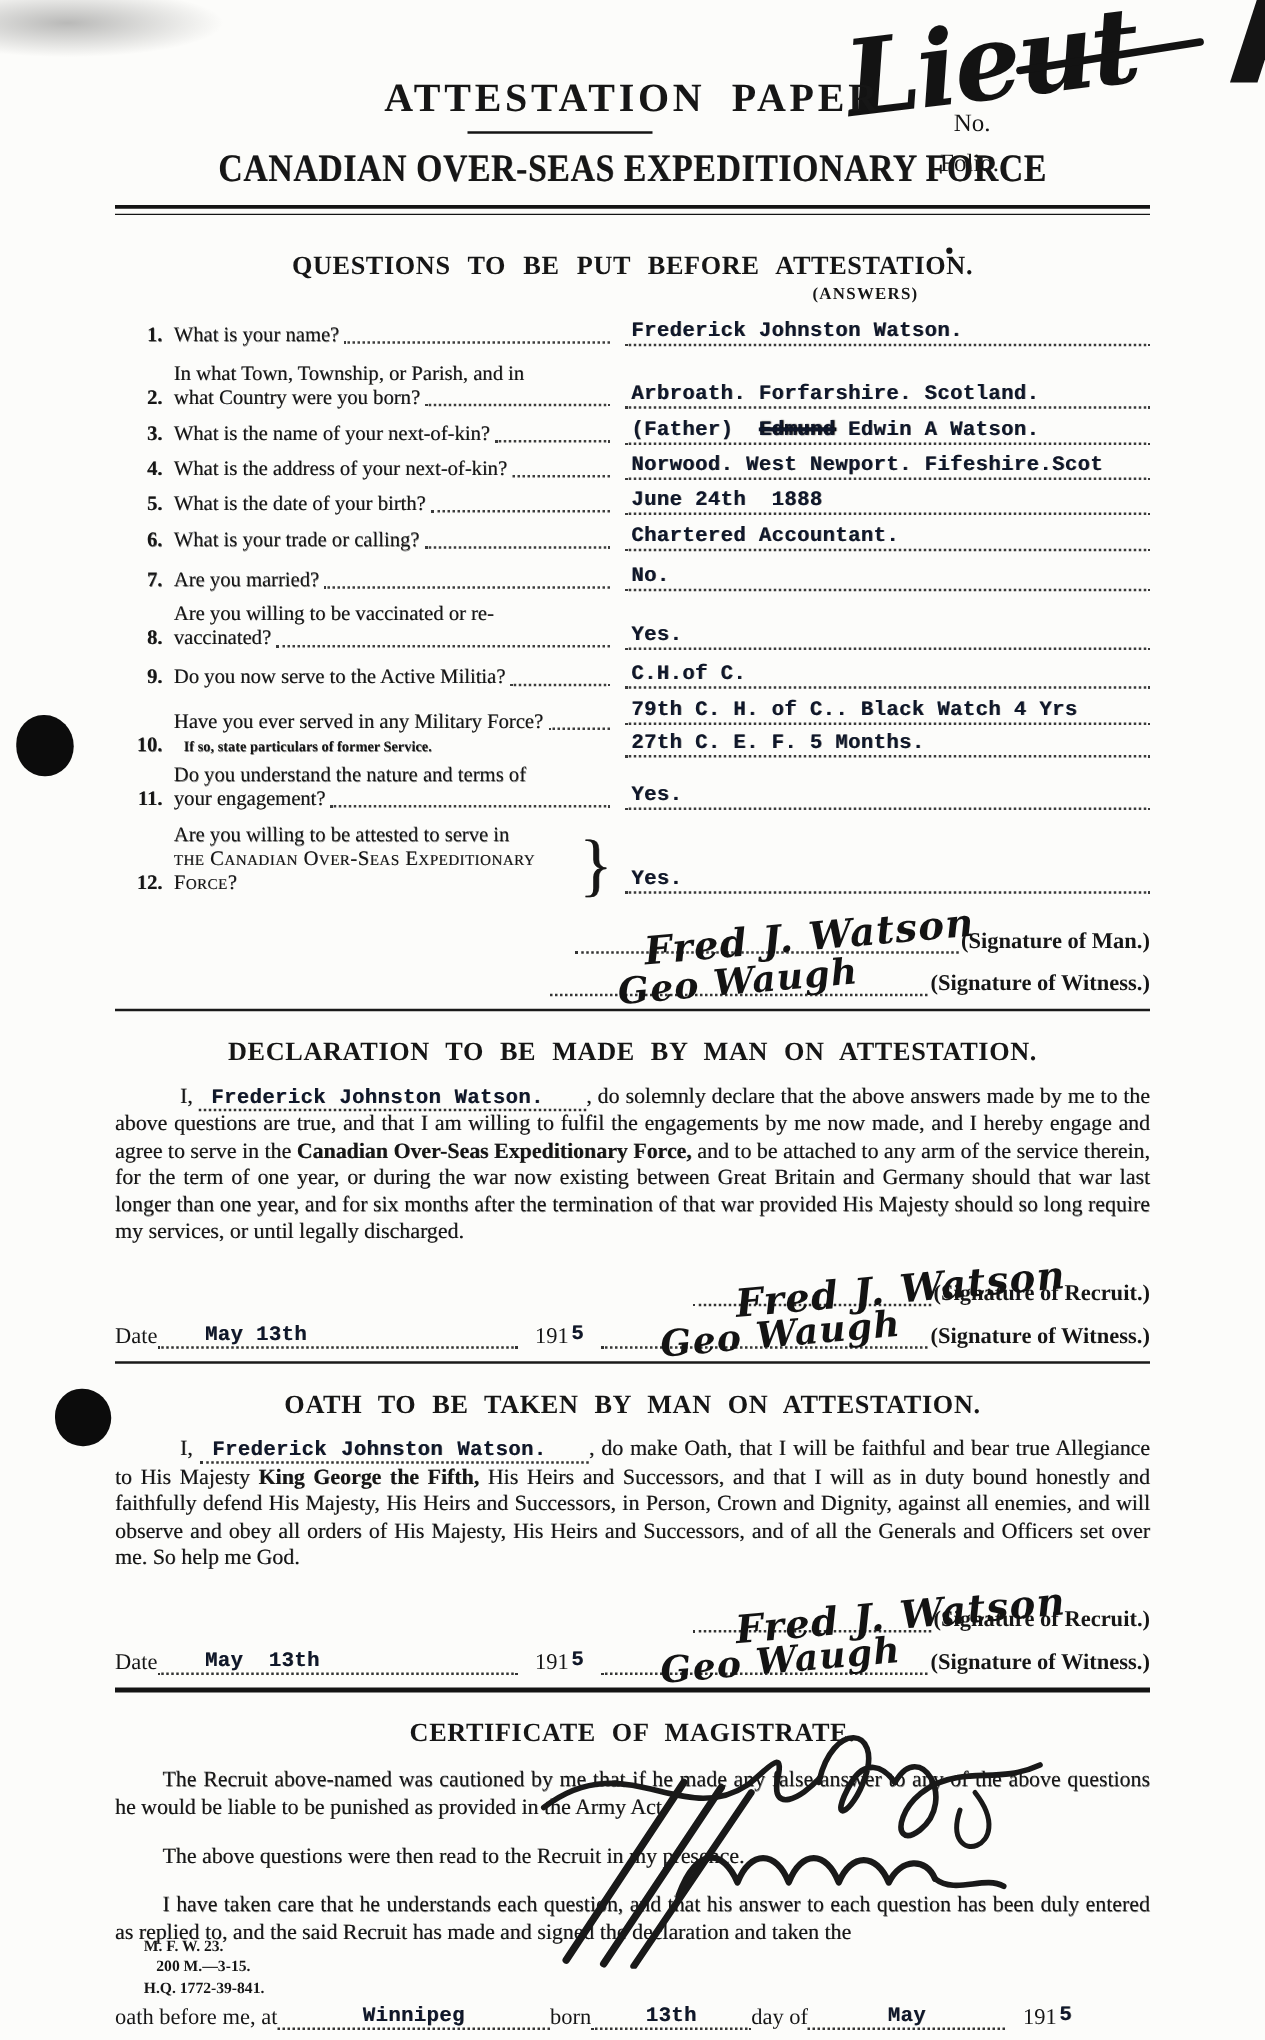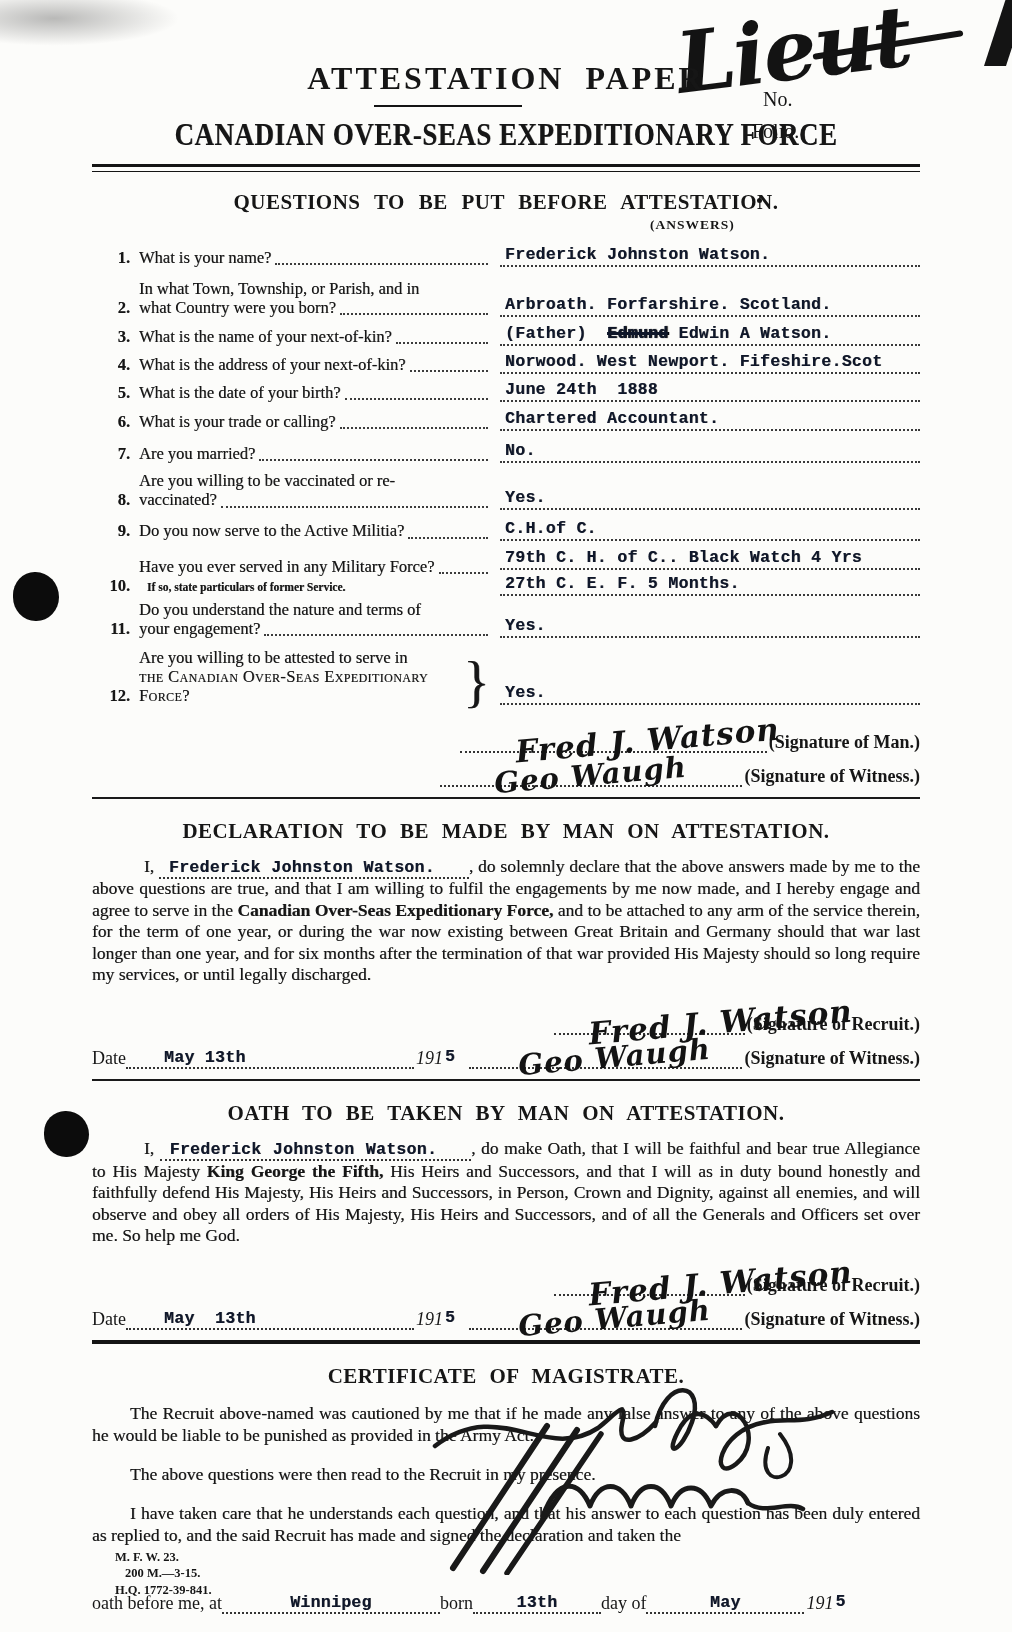--- a/index.html
+++ b/index.html
@@ -28,21 +28,21 @@
                background:#141414; transform:skewX(-18deg);}
   .corner-smudge{position:absolute; left:0; top:0; width:180px; height:46px;
     background:radial-gradient(ellipse at 30% 40%, rgba(60,60,60,.35), rgba(60,60,60,0) 70%);}
 
   
   .rule-double{margin-top:16px; height:4px; border-top:3px solid #141414; border-bottom:1px solid #141414;}
   .rule-thin{border-top:2px solid #1a1a1a; margin-top:10px;}
   .rule-heavy{margin-top:10px; height:4px; background:#141414;}
 
   
-  .q-heading{margin-top:18px; text-align:center; font-size:21px; font-weight:700;
+  .q-heading{margin-top:28px; text-align:center; font-size:21px; font-weight:700;
              word-spacing:8px; letter-spacing:0.5px;}
   .answers-label{margin:2px 0 0 558px; font-size:13.5px; font-weight:700; letter-spacing:1px;}
   .qa-rows{margin-top:8px;}
   .qa-row{display:flex; align-items:flex-end;}
   .q-cell{width:398px; flex:none; display:flex; align-items:flex-end; font-size:16.5px; line-height:1.16;}
   .q-num{width:38px; flex:none; text-align:right; padding-right:9px; font-weight:700;}
   .q-lines{flex:1;}
   .q-line{display:flex; align-items:flex-end;}
   .leader{flex:1 1 auto; min-width:16px; border-bottom:2px dotted #3c3c3c; margin:0 2px 2px 4px;}
   .q-note{margin-left:8px; font-size:11.5px; font-weight:700; line-height:1.1; margin-top:1px;}
@@ -66,21 +66,21 @@
   .script.small{font-size:29px;}
 
   
   .sec-heading{margin-top:20px; text-align:center; font-size:21px; font-weight:700;
                word-spacing:7px; letter-spacing:0.5px;}
   .para{margin-top:12px; font-size:17.5px; line-height:1.23; text-align:justify; text-indent:52px;}
   .fill-name{border-bottom:2px dotted #333; padding:0 34px 1px 10px;}
   .date-row{display:flex; align-items:flex-end; margin-top:2px; font-size:18px;}
   .date-label{font-weight:400;}
   .date-fill{flex:none; width:250px; border-bottom:2px dotted #333; padding-left:38px;}
-  .year{margin:0 2px 0 2px;font-style:italic;}
+  .year{margin:0 2px 0 14px;}
   .year-digit{position:relative; top:-3px;}
   .cert-para{margin-top:2px; font-size:17.5px; line-height:1.24; text-align:justify; text-indent:38px;}
   .oath-before-row{display:flex; align-items:flex-end; margin-top:44px; font-size:18px;}
   .obr-fill{border-bottom:2px dotted #333; text-align:center;}
   .w-place{flex:none; width:218px;}
   .w-day{flex:none; width:128px;}
   .w-month{flex:none; width:158px;}
   .form-code{position:absolute; left:86px; top:1549px; font-size:12.5px; font-weight:700; line-height:1.3;margin-left:29px;}
   .form-code div{white-space:nowrap;}
 

